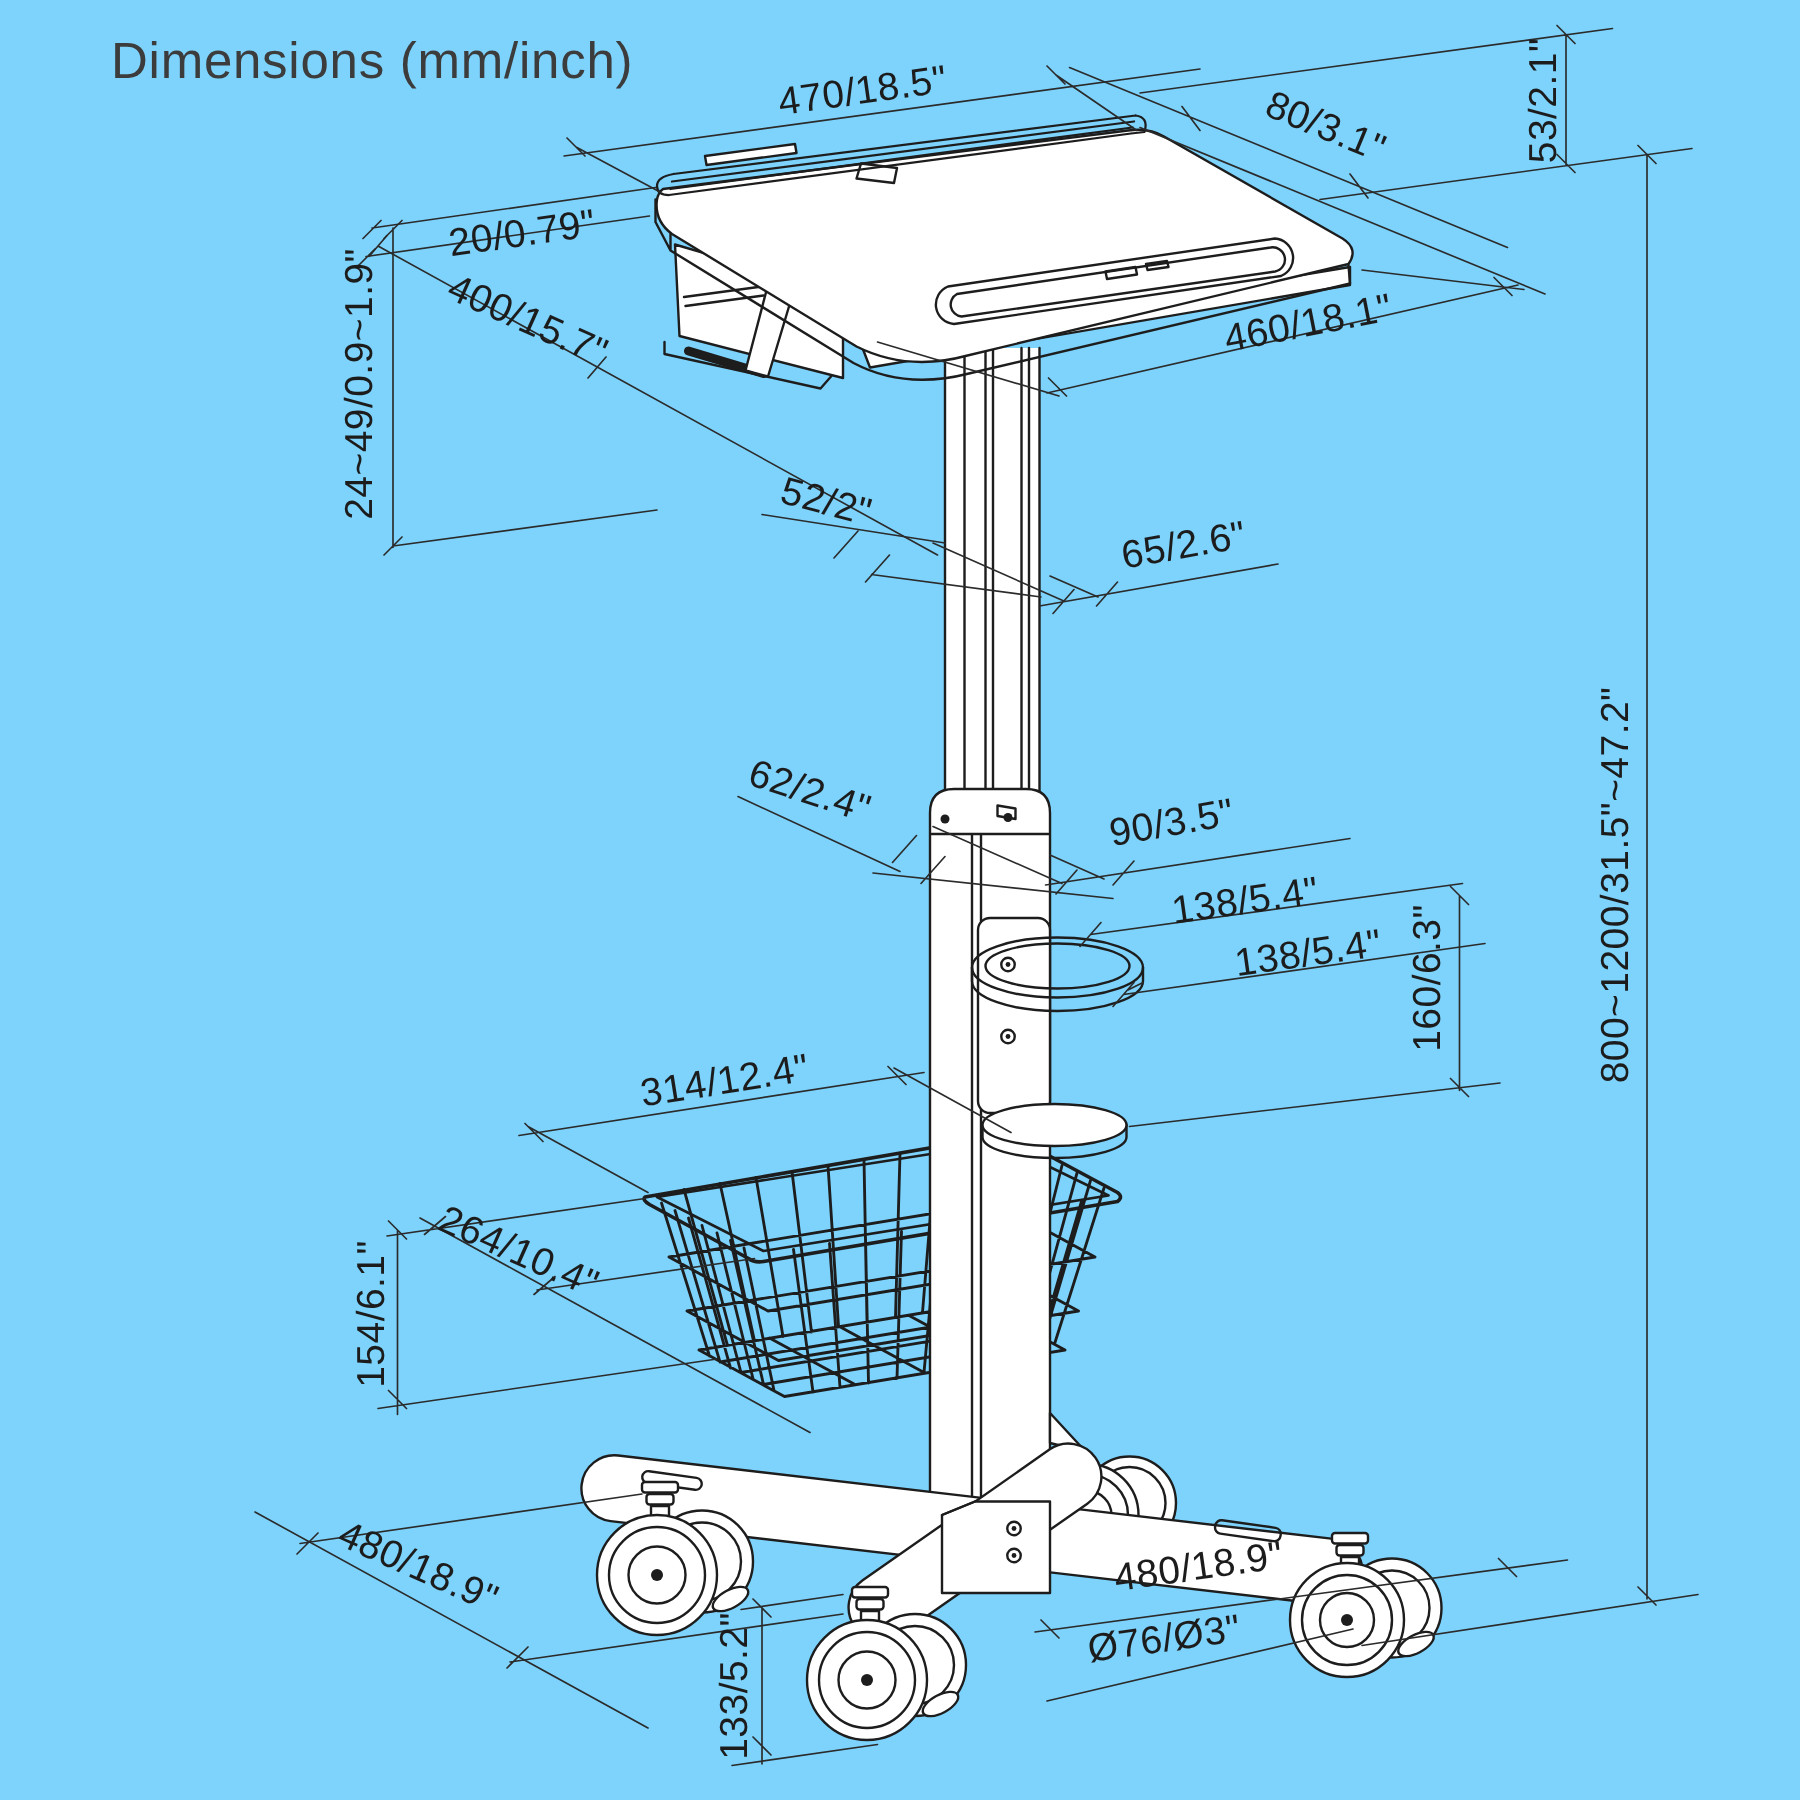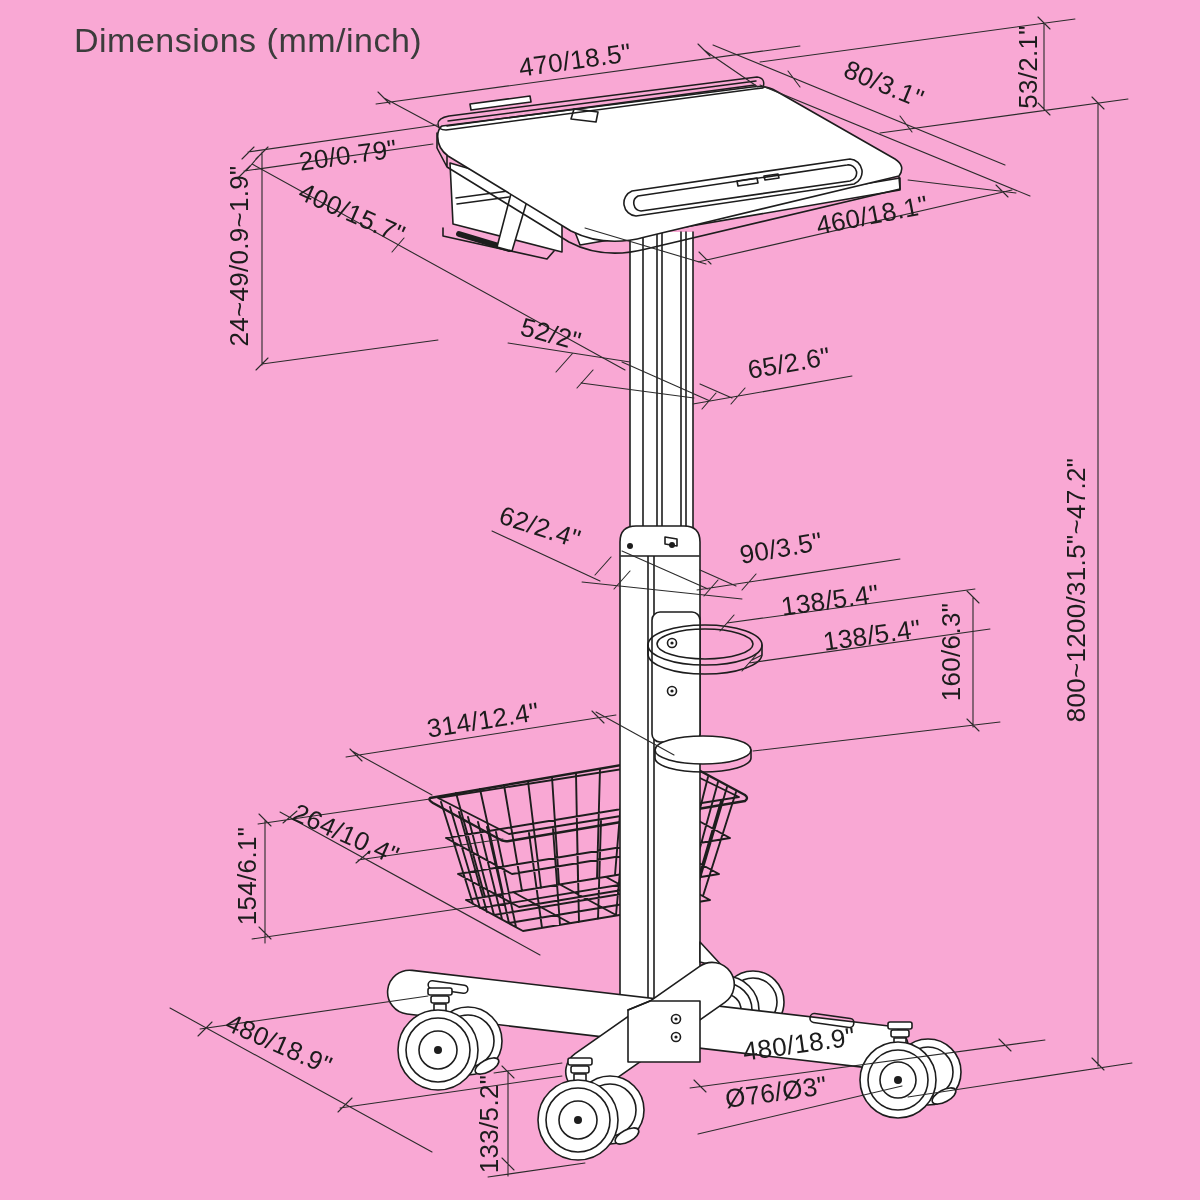--- a/index.html
+++ b/index.html
@@ -1,16 +1,16 @@
 <!DOCTYPE html>
 <html><head>
 <meta charset="utf-8">
 <style>
   html,body{margin:0;padding:0;background:#ffffff;width:1200px;height:1200px;overflow:hidden;}
-  #stage{position:relative;width:1200px;height:1200px;background:#f9a8d4;}
+  #stage{position:relative;width:1200px;height:1200px;background:#7dd3fc;}
   svg{position:absolute;left:0;top:0;}
   text{font-family:"Liberation Sans", sans-serif;}
   .dimtxt{font-size:26px;fill:#1c1c1c;letter-spacing:.3px;}
   .titletxt{font-size:34px;fill:#3c3c3c;letter-spacing:.5px;}
 </style>
 </head>
 <body>
 
 <div id="stage">
 <svg width="1200" height="1200" viewBox="0 0 1200 1200">

